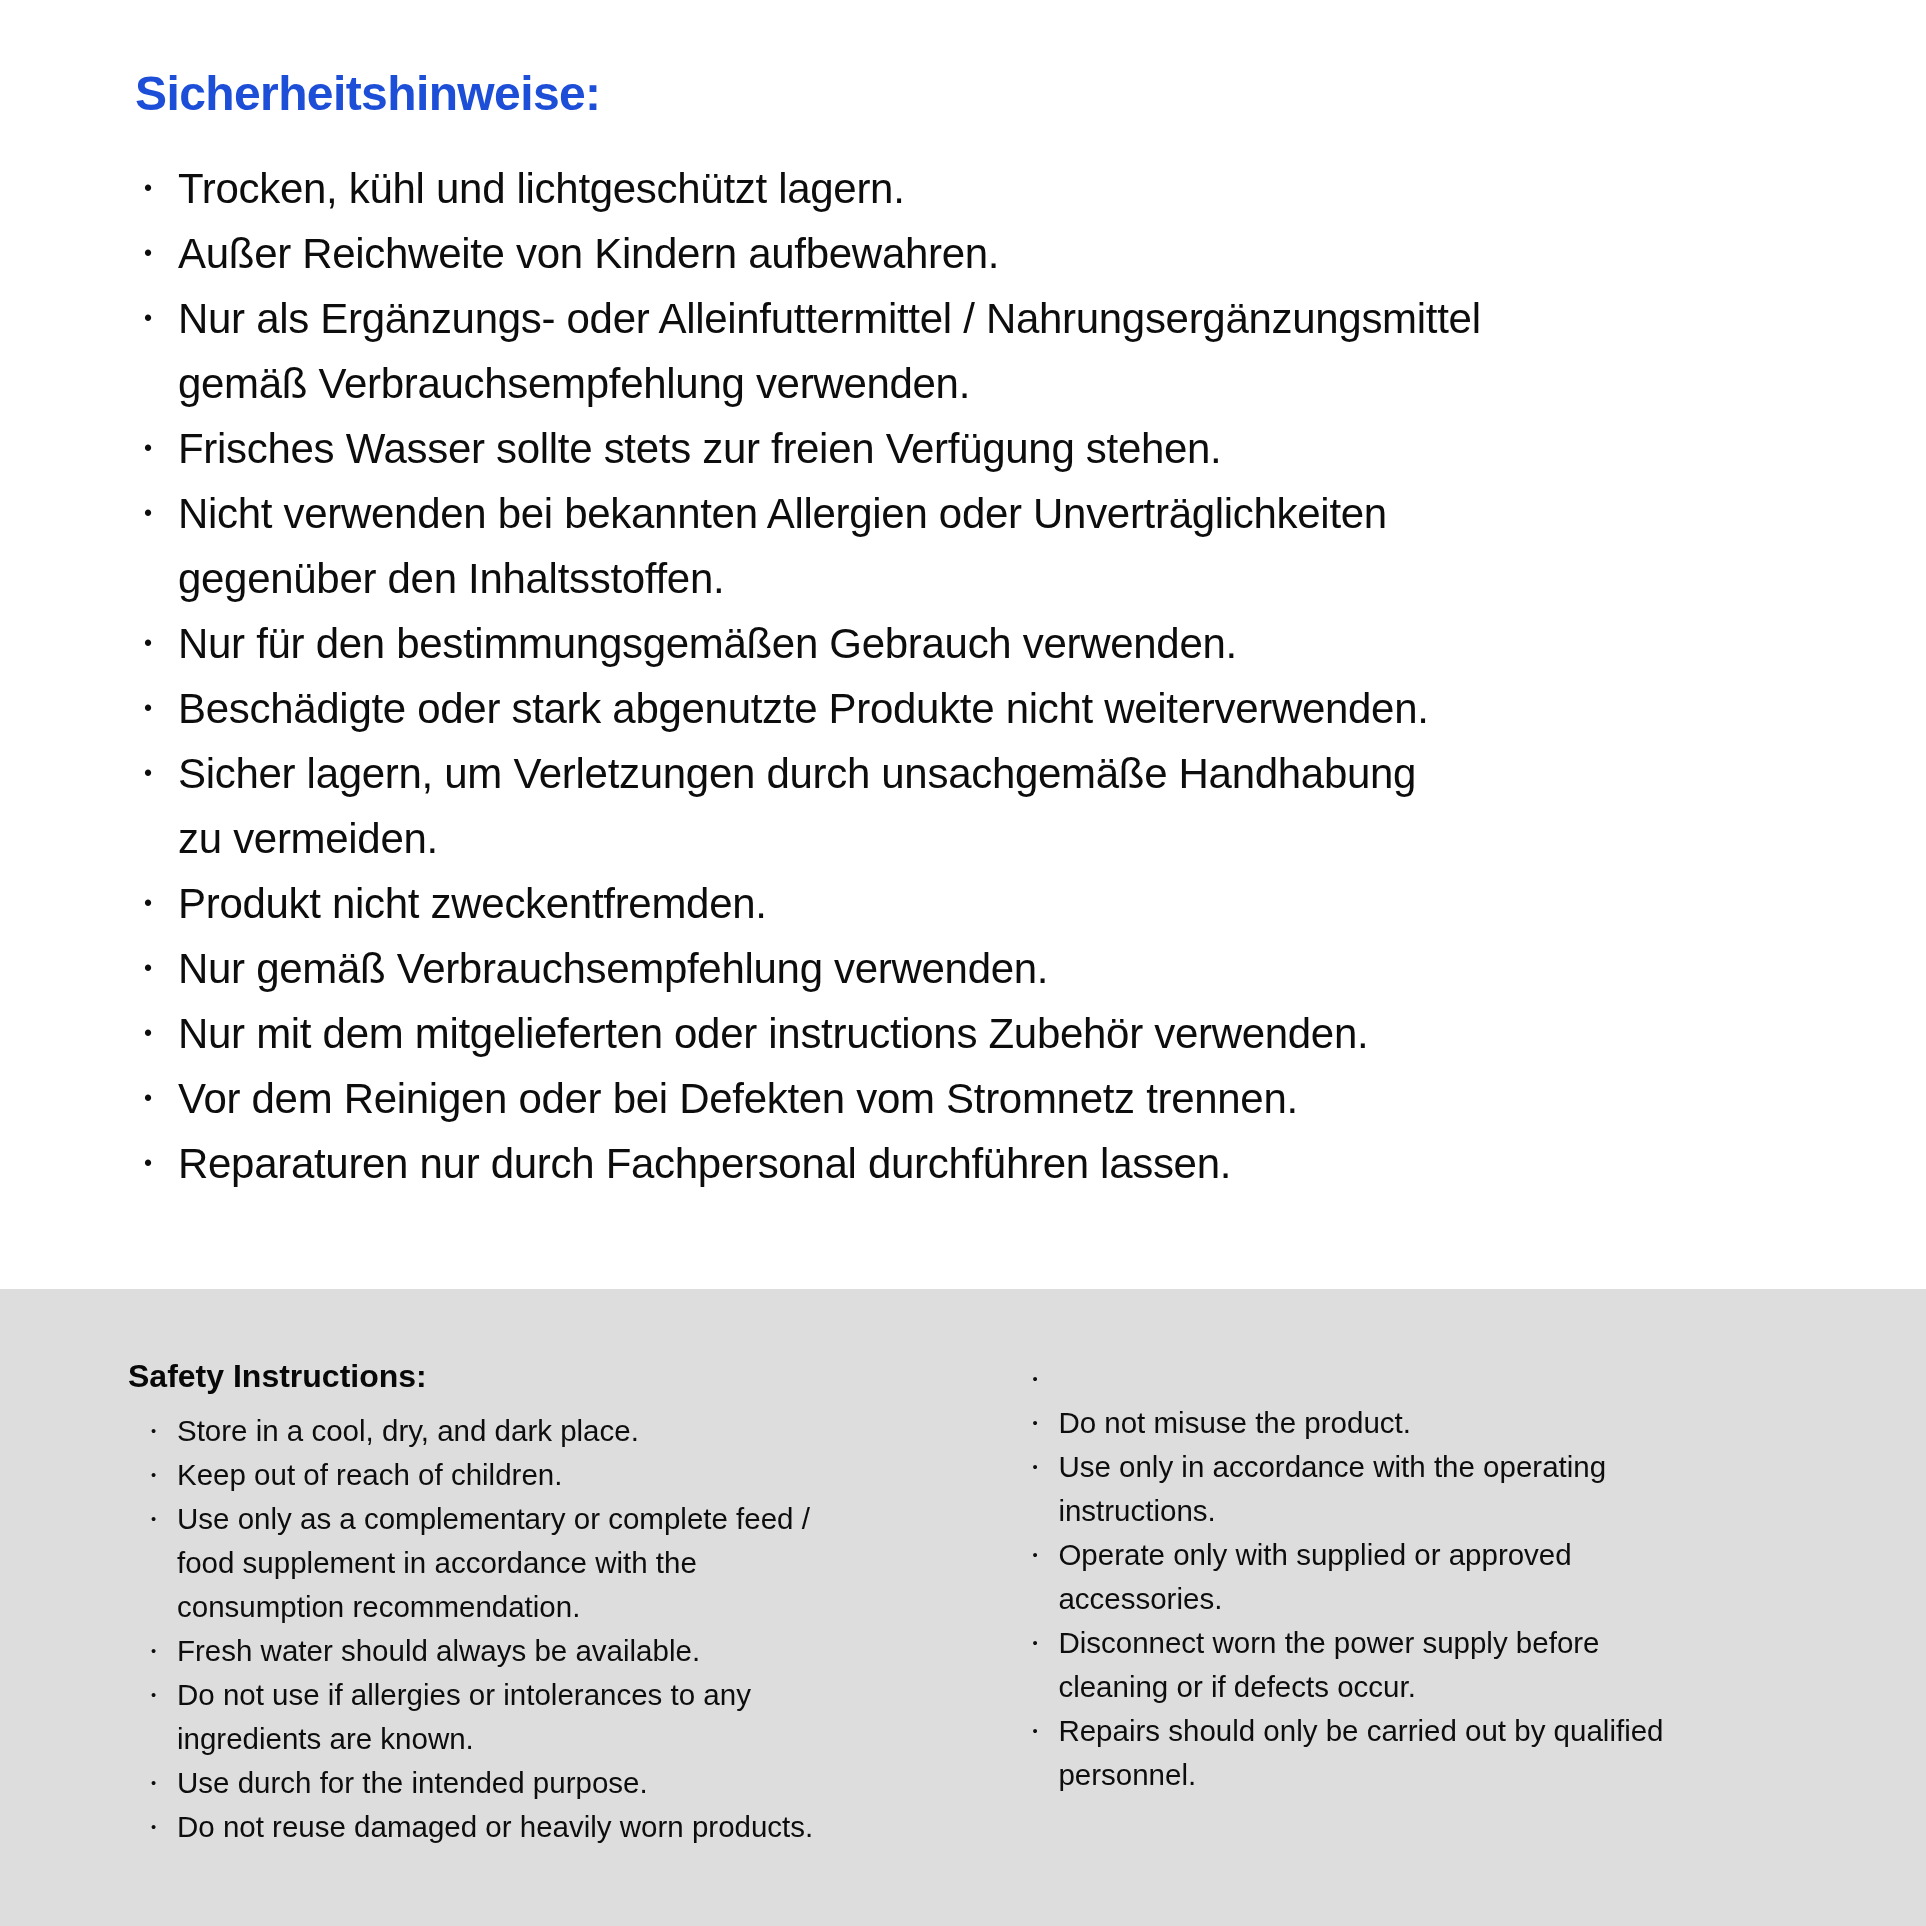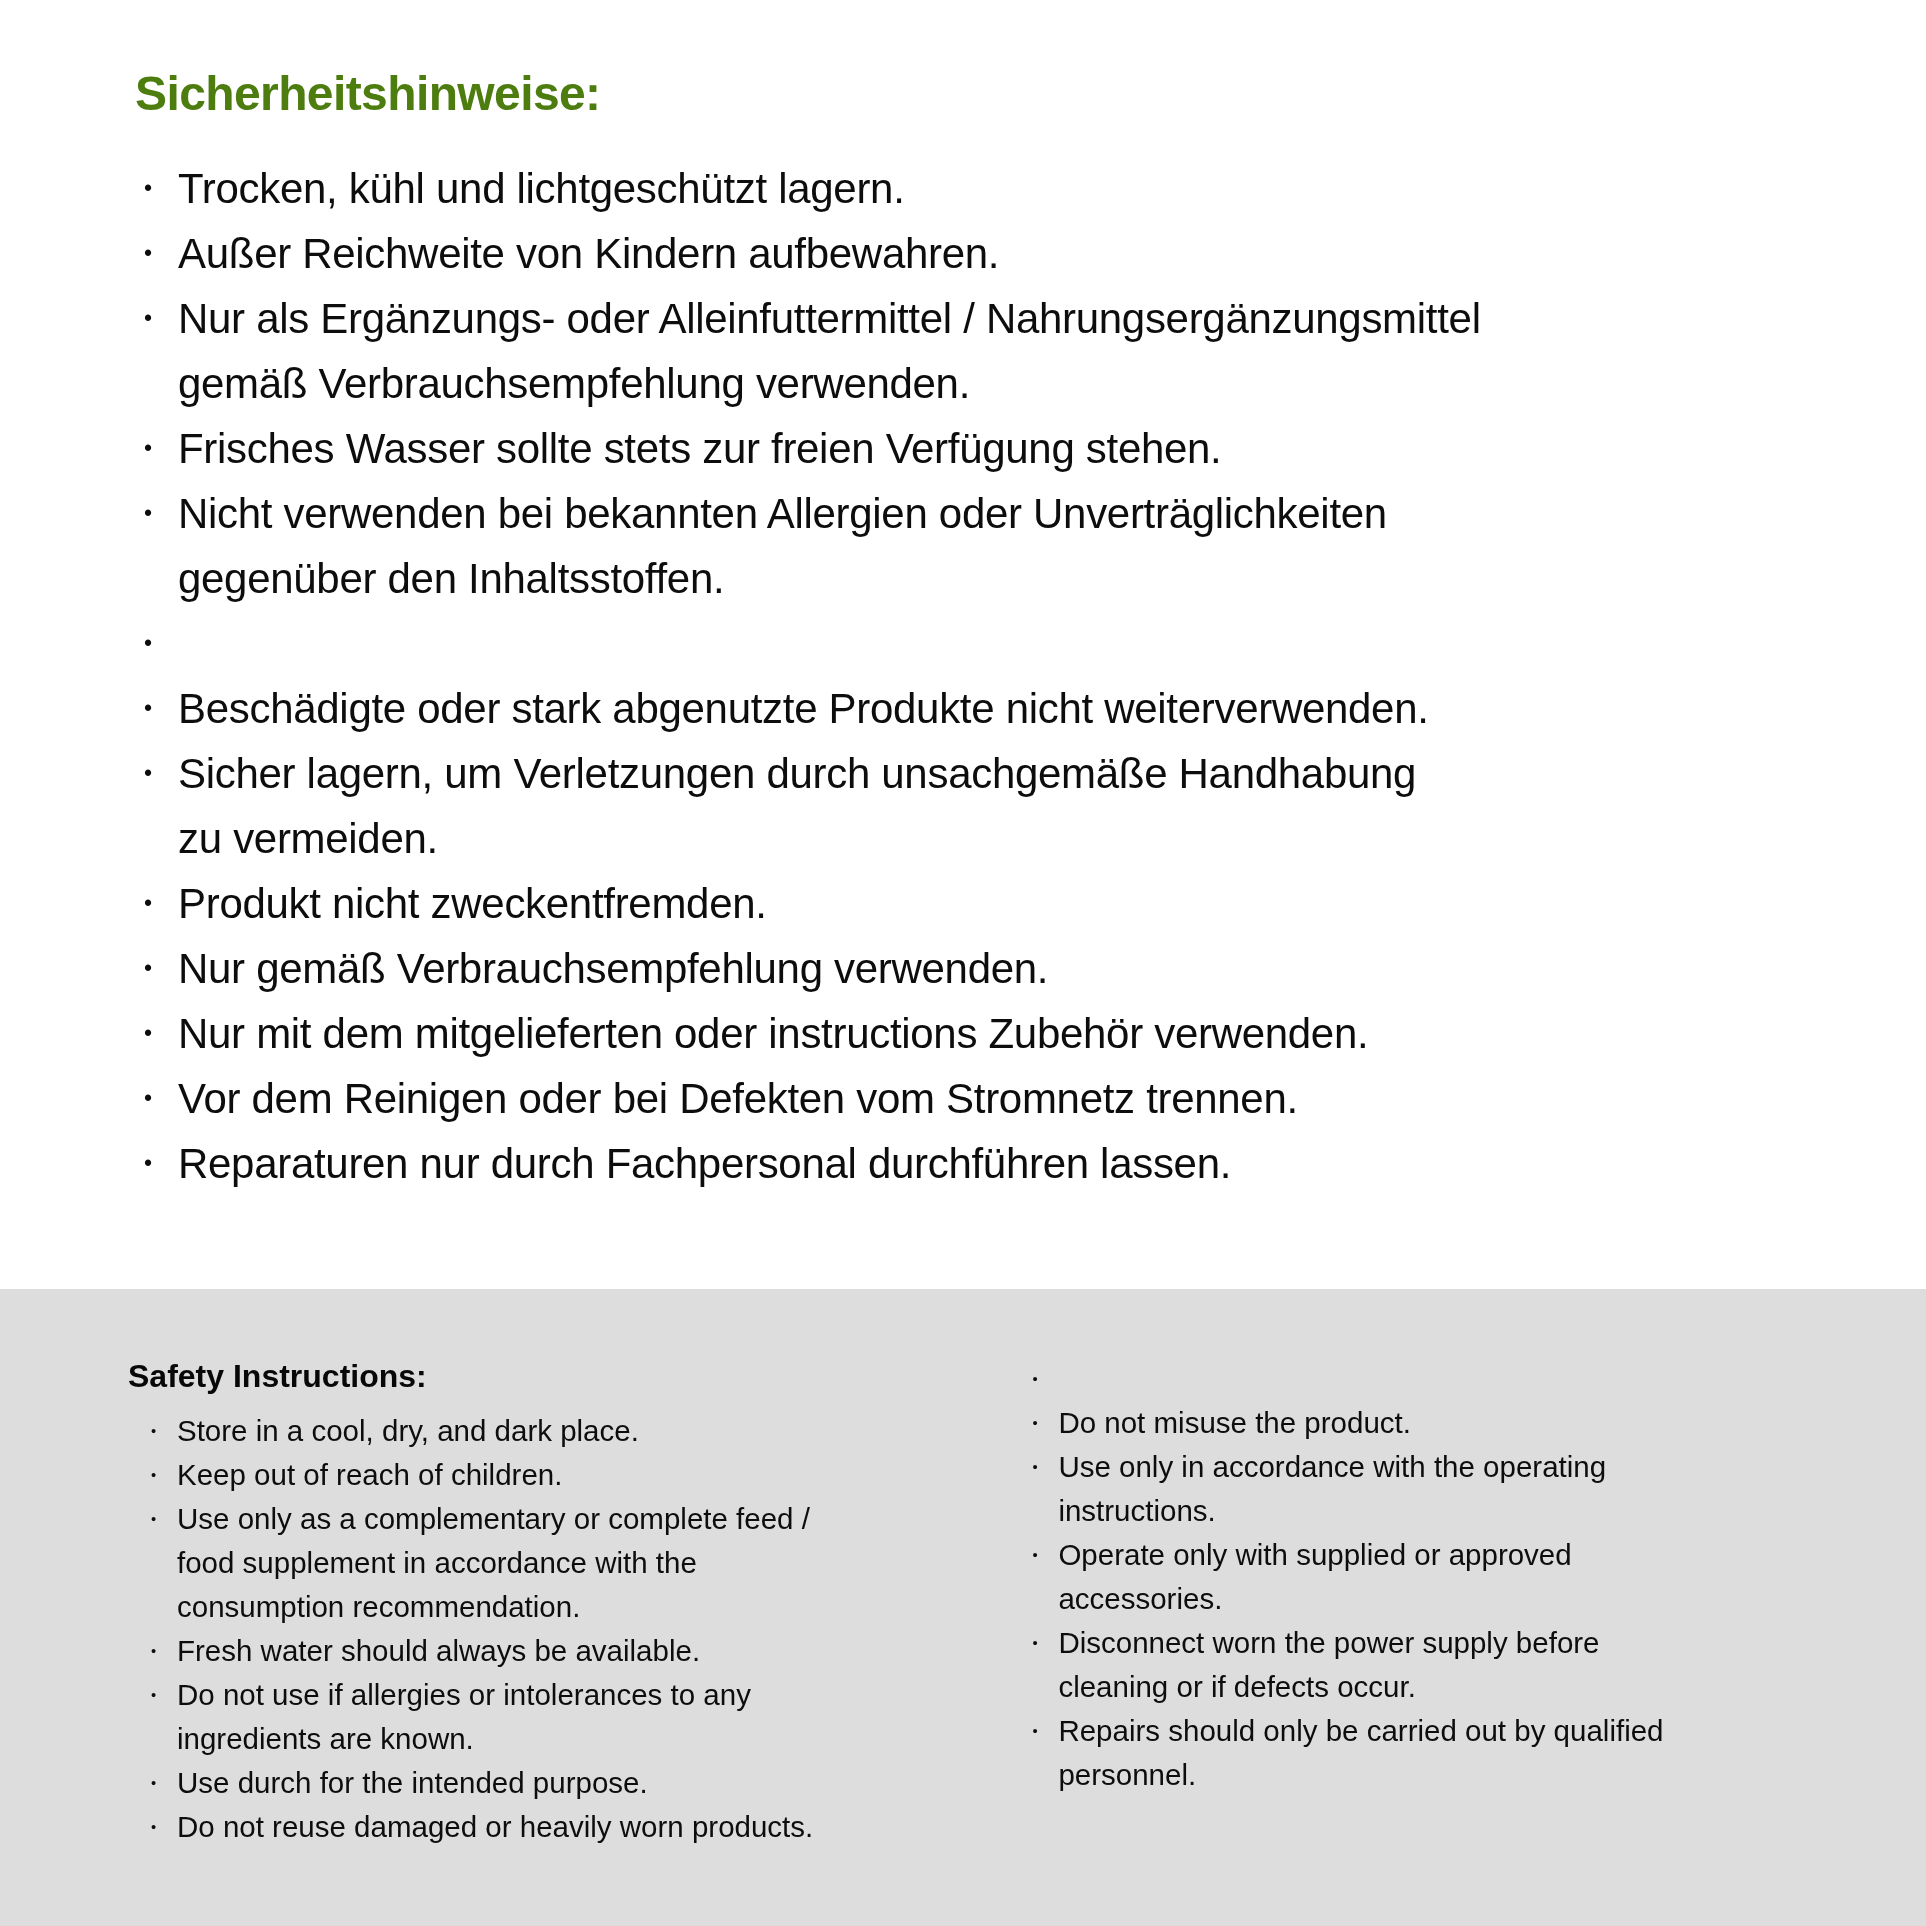--- a/index.html
+++ b/index.html
@@ -21,21 +21,21 @@
     position: absolute;
     top: 64px;
     left: 135px;
     right: 39px;
   }
   .de-title {
     font-size: 48px;
     font-weight: 700;
     line-height: 59px;
     letter-spacing: -0.6px;
-    color: #4d7c0f;
+    color: #1d4ed8;
   }
   .de-list {
     list-style: none;
     margin: 33px 0 0 0;
     padding: 0 0 0 9px;
   }
   .de-item {
     display: flex;
     align-items: flex-start;
     font-size: 42px;
@@ -123,20 +123,21 @@
         <span class="dot">•</span>
         <span class="item-text">Frisches Wasser sollte stets zur freien Verfügung stehen.</span>
       </li>
     <li class="de-item">
         <span class="dot">•</span>
         <span class="item-text">Nicht verwenden bei bekannten Allergien oder Unverträglichkeiten
 gegenüber den Inhaltsstoffen.</span>
       </li>
     <li class="de-item">
         <span class="dot">•</span>
+        <span class="item-text">Nur für den bestimmungsgemäßen Gebrauch verwenden.</span>
       </li>
     <li class="de-item">
         <span class="dot">•</span>
         <span class="item-text">Beschädigte oder stark abgenutzte Produkte nicht weiterverwenden.</span>
       </li>
     <li class="de-item">
         <span class="dot">•</span>
         <span class="item-text">Sicher lagern, um Verletzungen durch unsachgemäße Handhabung
 zu vermeiden.</span>
       </li>

